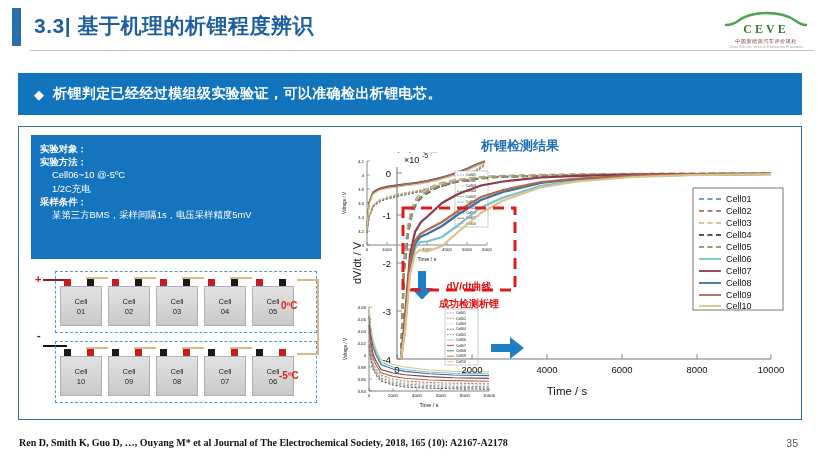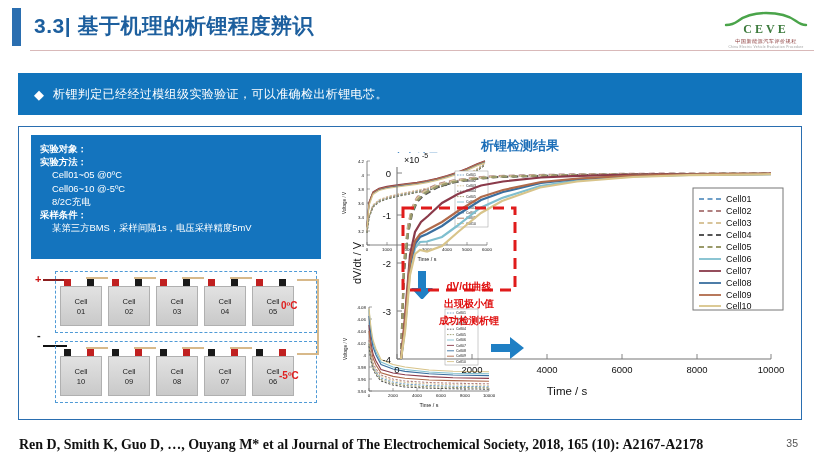--- a/index.html
+++ b/index.html
@@ -44,21 +44,21 @@
     font-size: 3.2px; color: #9a9a9a; letter-spacing: 0.3px;
   }
 
   
   #banner {
     position: absolute; left: 18px; top: 73px; width: 784px; height: 42px;
     background: #1174bc; display: flex; align-items: center; padding-left: 16px;
   }
   #banner-diamond { color: #ffffff; font-size: 13px; margin-right: 9px; }
   #banner-text {
-    color: #ffffff; font-size: 12px; font-weight: normal; letter-spacing: 0.4px; text-align: right;
+    color: #ffffff; font-size: 14px; font-weight: bold; letter-spacing: 0.4px; text-align: right;
   }
 
   
   #content-frame {
     position: absolute; left: 18px; top: 126px; width: 784px; height: 294px;
     border: 1.6px solid #2a6eb0; background: #ffffff;
   }
 
   
   #info-box {
@@ -131,21 +131,21 @@
   #red-annot {
     position: absolute; left: 58px; top: 145px; width: 140px;
     color: #e01010; font-size: 10px; font-weight: bold;
     line-height: 17px; text-align: center; white-space: nowrap;
   }
 
   
   #citation {
     position: absolute; left: 19px; top: 437px;
     font-family: "Liberation Serif", serif;
-    font-size: 14px; font-weight: bold; color: #111; white-space: nowrap;
+    font-size: 10px; font-weight: bold; color: #111; white-space: nowrap;
   }
   #page-num {
     position: absolute; right: 22px; top: 437px;
     font-size: 10.5px; color: #555;
   }
 </style>
 </head>
 <body>
 
 <div id="header">
@@ -166,23 +166,22 @@
 <div id="banner">
   <span id="banner-diamond">◆</span>
   <span id="banner-text">析锂判定已经经过模组级实验验证，可以准确检出析锂电芯。</span>
 </div>
 
 <div id="content-frame">
 
   <div id="info-box">
     <div class="info-head">实验对象：</div>
     <div class="info-head">实验方法：</div>
-    <div class="info-sub">Cell01~05 @0ºC</div>
     <div class="info-sub">Cell06~10 @-5ºC</div>
-    <div class="info-sub">8/2C充电</div>
+    <div class="info-sub">1/2C充电</div>
     <div class="info-head">采样条件：</div>
     <div class="info-sub">某第三方BMS，采样间隔1s，电压采样精度5mV</div>
   </div>
 
   <div id="pack-diagram">
     <div id="plus-sign">+</div>
     <div id="minus-sign">-</div>
     <div id="wire-pos"></div>
     <div id="wire-neg"></div>
 
@@ -493,21 +492,20 @@
         <text x="385" y="165">Cell09</text>
           <text x="385" y="176">Cell10</text>
       </g>
 
       <text x="226" y="262" text-anchor="middle" font-size="11.5" fill="#111" font-family="Liberation Sans, sans-serif">Time / s</text>
       <text x="20" y="130" text-anchor="middle" font-size="11" fill="#111" font-family="Liberation Sans, sans-serif" transform="rotate(-90 20 130)">dV/dt / V</text>
     </svg>
 
     <div id="red-annot">
       <div>dV/dt曲线</div>
-      <div>出现极小值</div>
       <div>成功检测析锂</div>
     </div>
   </div>
 
 </div>
 
 <div id="citation">Ren D, Smith K, Guo D, …, Ouyang M* et al Journal of The Electrochemical Society, 2018, 165 (10): A2167-A2178</div>
 <div id="page-num">35</div>
 
 </body></html>

